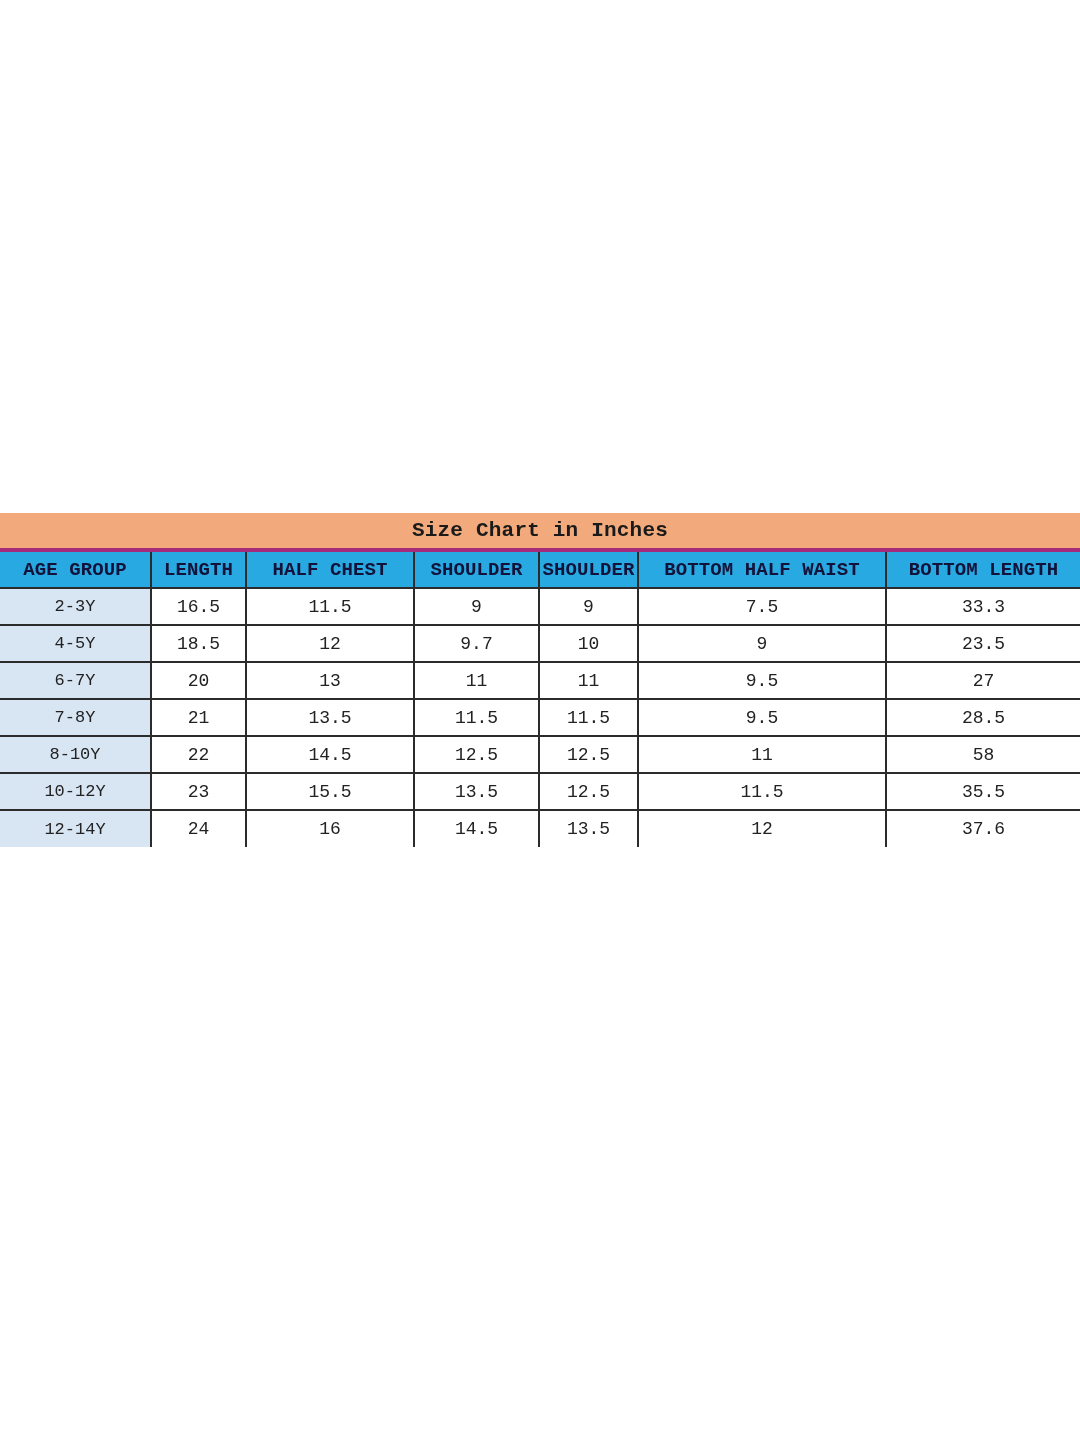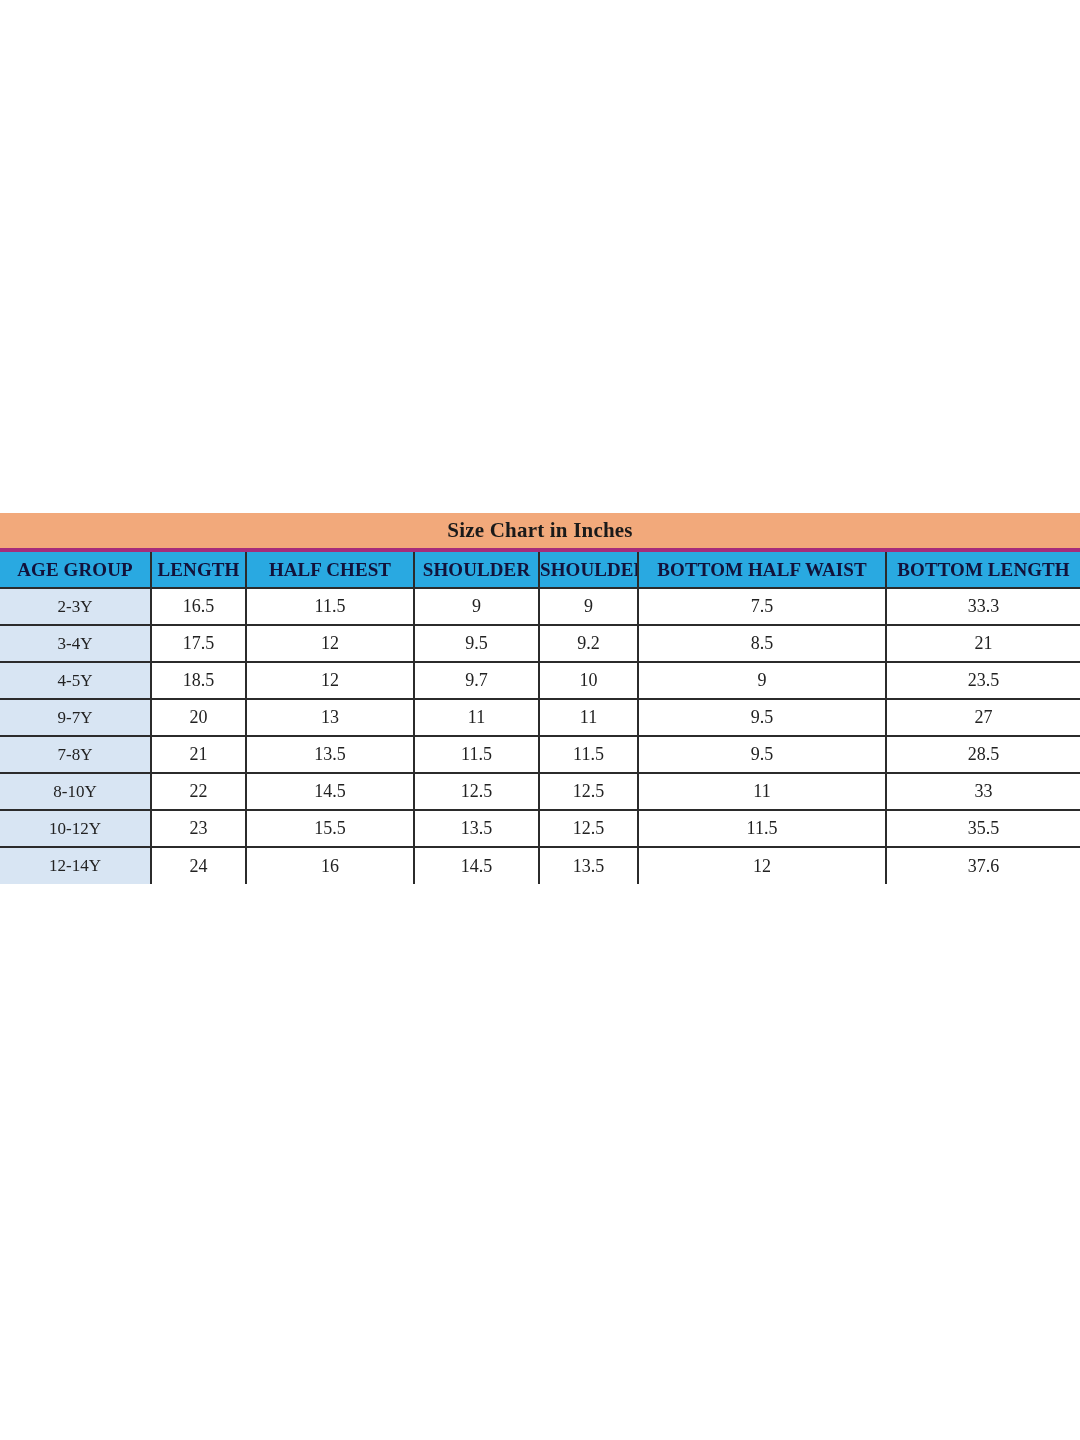--- a/index.html
+++ b/index.html
@@ -13,21 +13,21 @@
     --title-text:#1A1A1A;
     --cell-text:#222222;
   }
   *{margin:0;padding:0;box-sizing:border-box;}
   html,body{background:#ffffff;}
   .stage{
     position:relative;
     width:1080px;height:1151px;
     background:#ffffff;
     overflow:hidden;
-    font-family:Liberation Serif, serif;
+    font-family:Liberation Mono, monospace;
   }
   .chart-block{
     position:absolute;
     top:513px;left:0;
     width:1080px;
   }
   .title-bar{
     width:100%;height:35px;
     background:var(--title-bg);
     color:var(--title-text);
@@ -110,39 +110,30 @@
           <tr>
             <th>2-3Y</th>
             <td>16.5</td>
             <td>11.5</td>
             <td>9</td>
             <td>9</td>
             <td>7.5</td>
             <td>33.3</td>
           </tr>
           <tr>
-            <th>3-4Y</th>
-            <td>17.5</td>
-            <td>12</td>
-            <td>9.5</td>
-            <td>9.2</td>
-            <td>8.5</td>
-            <td>21</td>
-          </tr>
-          <tr>
             <th>4-5Y</th>
             <td>18.5</td>
             <td>12</td>
             <td>9.7</td>
             <td>10</td>
             <td>9</td>
             <td>23.5</td>
           </tr>
           <tr>
-            <th>9-7Y</th>
+            <th>6-7Y</th>
             <td>20</td>
             <td>13</td>
             <td>11</td>
             <td>11</td>
             <td>9.5</td>
             <td>27</td>
           </tr>
           <tr>
             <th>7-8Y</th>
             <td>21</td>
@@ -152,21 +143,21 @@
             <td>9.5</td>
             <td>28.5</td>
           </tr>
           <tr>
             <th>8-10Y</th>
             <td>22</td>
             <td>14.5</td>
             <td>12.5</td>
             <td>12.5</td>
             <td>11</td>
-            <td>33</td>
+            <td>58</td>
           </tr>
           <tr>
             <th>10-12Y</th>
             <td>23</td>
             <td>15.5</td>
             <td>13.5</td>
             <td>12.5</td>
             <td>11.5</td>
             <td>35.5</td>
           </tr>

